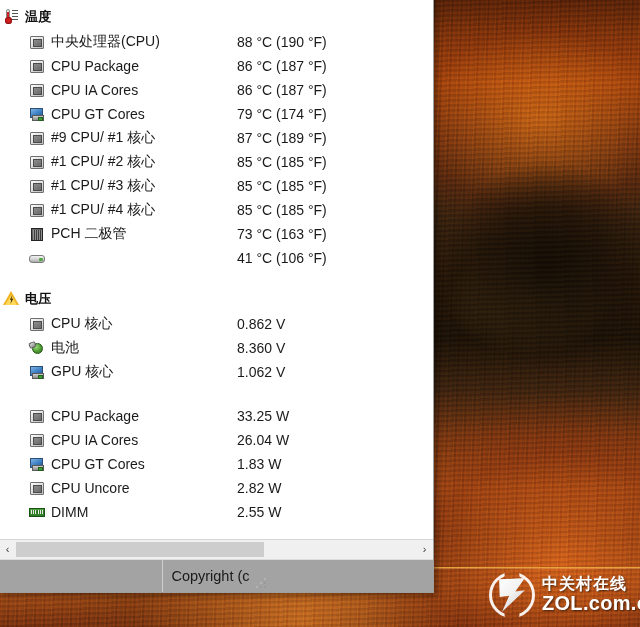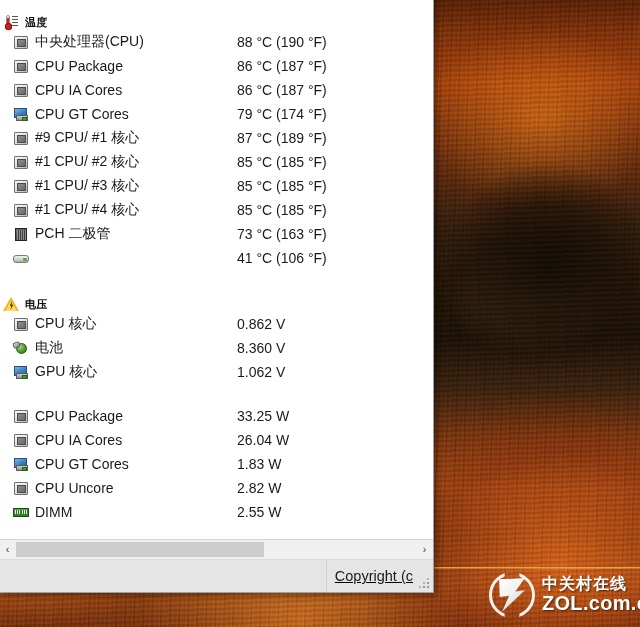--- a/index.html
+++ b/index.html
@@ -111,35 +111,35 @@
     background: #fff;
     overflow: hidden;
     padding-top: 12px;
     box-sizing: border-box;
   }
 
   .section { margin-bottom: 2px; }
 
   .section-header {
     display: flex;
-    align-items: flex-end;
+    align-items: flex-start;
     height: 22px;
     padding-left: 4px;
-    font-size: 11px;
+    font-size: 13px;
     font-weight: bold;
     color: #111;
     font-family: Liberation Serif, serif;
   }
   .section-header .sec-label { margin-left: 6px; letter-spacing: .2px; }
 
   .row {
     display: flex;
     align-items: center;
     height: 24px;
-    padding-left: 14px;
+    padding-left: 30px;
     font-size: 14px;
     color: #1a1a1a;
     position: relative;
   }
   .row .lbl {
     margin-left: 6px;
     white-space: nowrap;
   }
   .row .val {
     position: absolute;
@@ -387,27 +387,26 @@
     top: 2px;
     width: 248px;
     height: 15px;
     background: #cdcdcd;
   }
 
   
   #statusbar {
     flex: 0 0 32px;
     height: 32px;
-    background: #e5e5e5;
+    background: #a3a3a3;
     border-top: 1px solid #dcdcdc;
     display: flex;
     align-items: center;
-    justify-content: flex-end;
-    position: relative;
-    text-decoration: underline;
+    justify-content: center;
+    position: relative;
   }
   #status-pane {
     border-left: 1px solid #d0d0d0;
     height: 32px;
     display: flex;
     align-items: center;
     padding: 0 4px 0 8px;
     font-size: 14.5px;
     color: #1a1a1a;
     white-space: nowrap;

